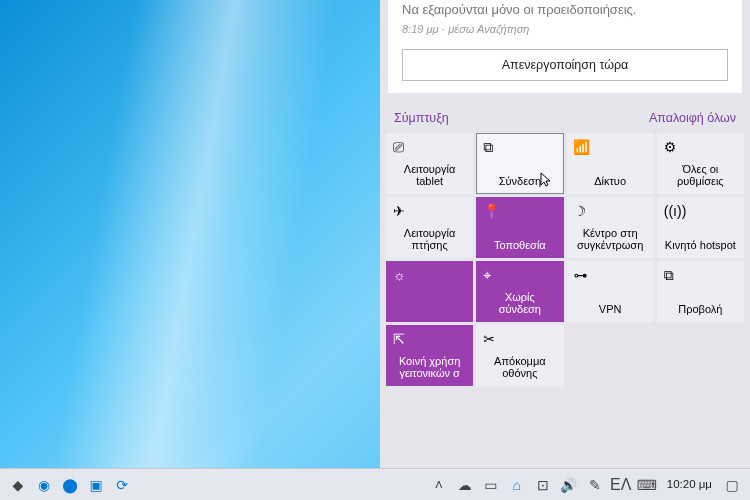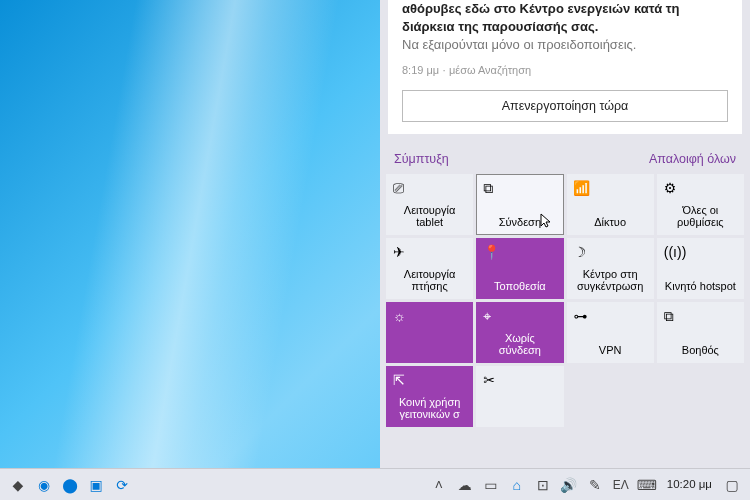--- a/index.html
+++ b/index.html
@@ -2,21 +2,21 @@
 <html><head>
 <meta charset="utf-8">
 <style>
 * { margin: 0; padding: 0; box-sizing: border-box; font-family: 'Segoe UI', Tahoma, sans-serif; }
 body { width: 750px; height: 500px; overflow: hidden; position: relative; background: linear-gradient(135deg, #0a8fd8 0%, #4fc3f7 35%, #81d4fa 55%, #29b6f6 100%); }
 .wallpaper-light { position: absolute; left: 0; top: 0; width: 370px; height: 468px; background: linear-gradient(100deg, rgba(255,255,255,0) 30%, rgba(255,255,255,0.35) 45%, rgba(255,255,255,0.5) 52%, rgba(255,255,255,0.3) 60%, rgba(255,255,255,0) 75%); }
 .panel { position: absolute; right: 0; top: 0; width: 370px; height: 468px; background: #e5e5ec; display: flex; flex-direction: column; }
 .notif { background: #fff; margin: 0 8px 8px 8px; padding: 0 14px 12px 14px; }
 .notif .text1 { font-size: 13px; font-weight: 600; color: #222; line-height: 1.35; }
 .notif .text2 { font-size: 13px; color: #777; margin-top: 2px; }
-.notif .meta { font-size: 11px; color: #999; margin-top: 12px; }
+.notif .meta { font-size: 11px; color: #999; margin-top: 6px; font-style: italic; }
 .notif .btns { display: flex; gap: 22px; margin-top: 14px; }
 .notif button { flex: 1; background: #fff; border: 1px solid #bbb; padding: 8px 4px; font-size: 12.5px; color: #222; cursor: pointer; }
 .links { display: flex; justify-content: space-between; padding: 10px 14px 8px; font-size: 12.5px; color: #7a3c9e; }
 .links span { cursor: pointer; }
 .grid { display: grid; grid-template-columns: repeat(4, 1fr); gap: 3px; padding: 0 6px 6px 6px; flex: 1; align-content: start; }
 .tile { background: #eceef3; height: 61px; padding: 6px 7px; display: flex; flex-direction: column; justify-content: space-between; cursor: pointer; position: relative; }
 .tile.active { background: #9b3fb0; color: #fff; }
 .tile .ico { font-size: 14px; height: 18px; }
 .tile .lbl { font-size: 11px; line-height: 1.15; text-align: center; }
 .tile.hover { background: #f4f5fa; border: 1px solid #888; padding: 5px 6px; }
@@ -28,21 +28,20 @@
 .tb-clock { font-size: 11.5px; color: #222; padding: 0 6px; text-align: left; line-height: 1.1; }
 svg { width: 16px; height: 16px; }
 </style>
 </head>
 <body>
 
 <div class="wallpaper-light"></div>
 
 <div class="panel">
   <div class="notif">
-    <div class="text1">αθόρυβες εδώ στο Κέντρο ενεργειών κατά τη διάρκεια της παρουσίασής σας.</div>
     <div class="text2">Να εξαιρούνται μόνο οι προειδοποιήσεις.</div>
     <div class="meta">8:19 μμ · μέσω Αναζήτηση</div>
     <div class="btns">
       <button>Απενεργοποίηση τώρα</button>
     </div>
   </div>
 
   <div class="links">
     <span>Σύμπτυξη</span>
     <span>Απαλοιφή όλων</span>
@@ -90,46 +89,47 @@
     <div class="tile active">
       <span class="ico">⌖</span>
       <span class="lbl">Χωρίς σύνδεση</span>
     </div>
     <div class="tile">
       <span class="ico">⊶</span>
       <span class="lbl">VPN</span>
     </div>
     <div class="tile">
       <span class="ico">⧉</span>
-      <span class="lbl">Βοηθός</span>
+      <span class="lbl">Προβολή</span>
     </div>
     <div class="tile active">
       <span class="ico">⇱</span>
       <span class="lbl">Κοινή χρήση γειτονικών σ</span>
     </div>
     <div class="tile">
       <span class="ico">✂</span>
+      <span class="lbl">Απόκομμα οθόνης</span>
     </div>
   </div>
 </div>
 
 <div class="taskbar">
   <div class="tb-left">
     <span class="tb-ico">◆</span>
     <span class="tb-ico accent">◉</span>
     <span class="tb-ico accent">⬤</span>
     <span class="tb-ico accent">▣</span>
     <span class="tb-ico accent">⟳</span>
   </div>
   <div class="tb-right">
     <span class="tb-ico">˄</span>
     <span class="tb-ico">☁</span>
     <span class="tb-ico">▭</span>
     <span class="tb-ico accent">⌂</span>
     <span class="tb-ico">⊡</span>
     <span class="tb-ico">🔊</span>
     <span class="tb-ico">✎</span>
-    <span class="tb-ico" style="font-size:12px">ΕΛ</span>
+    <span class="tb-ico" style="font-size:16px">ΕΛ</span>
     <span class="tb-ico">⌨</span>
     <span class="tb-clock">10:20 μμ</span>
     <span class="tb-ico">▢</span>
   </div>
 </div>
 
 </body></html>

